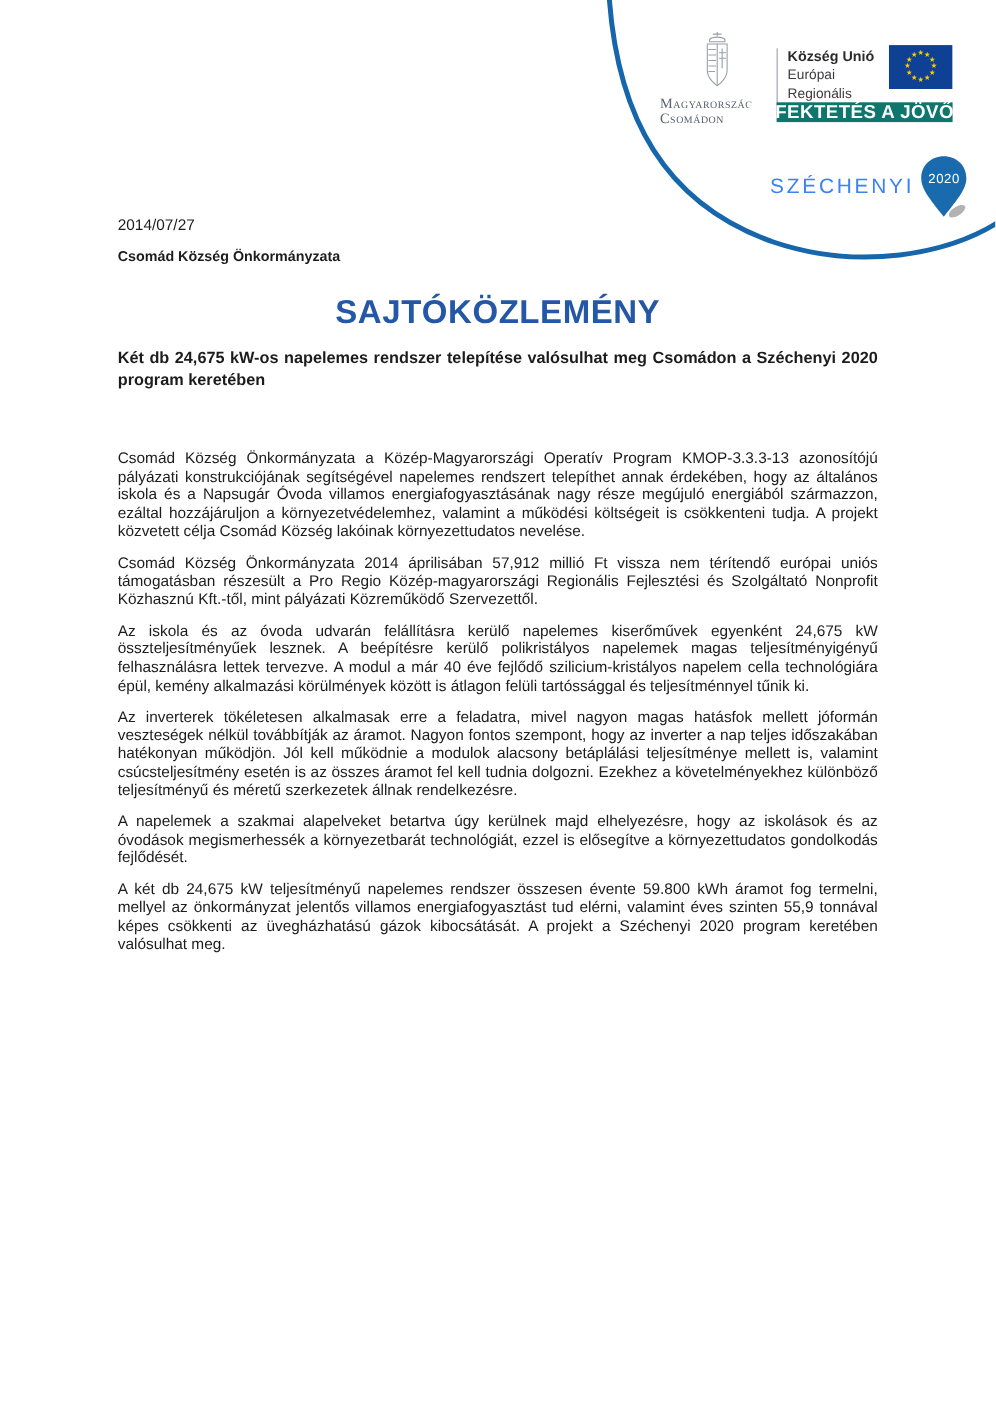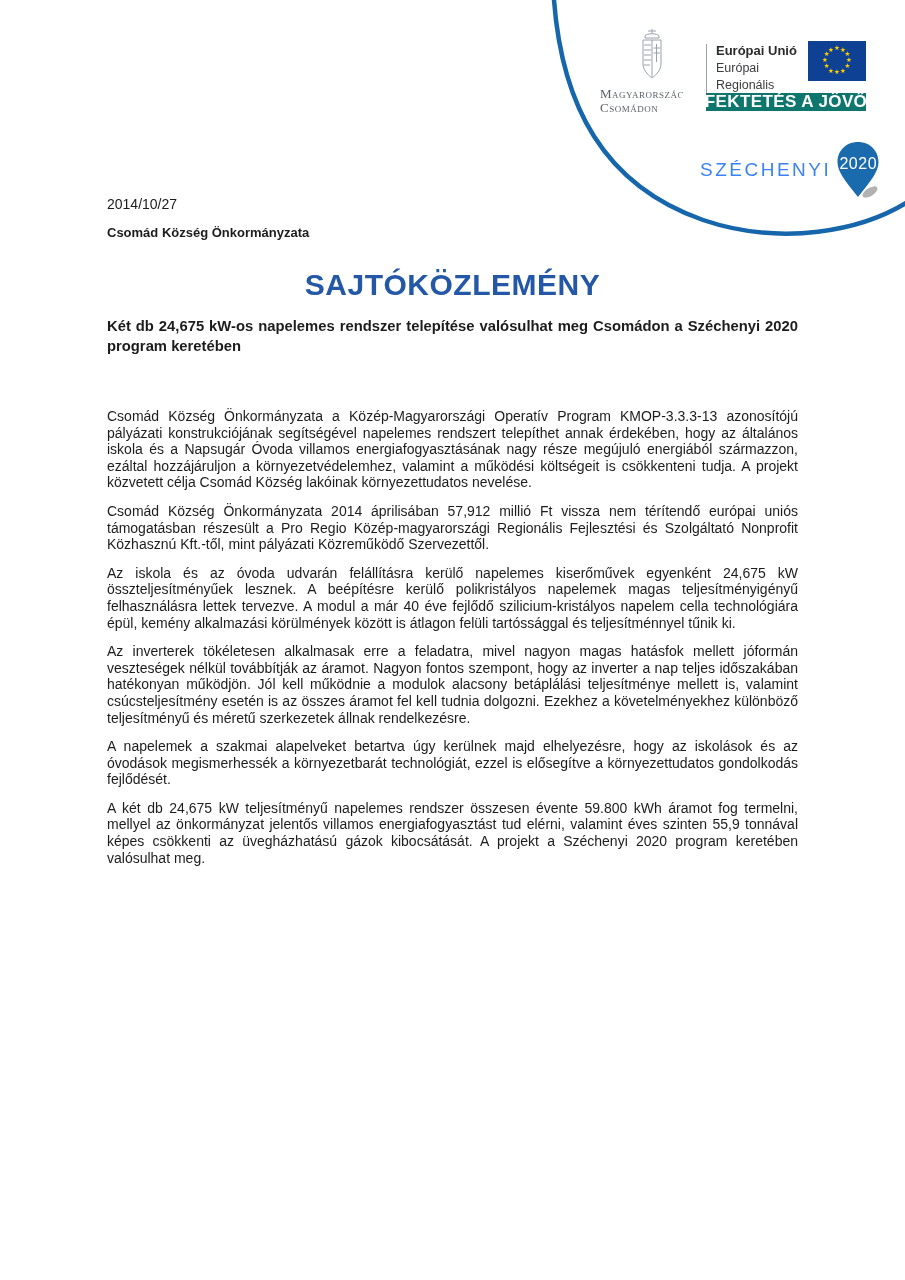--- a/index.html
+++ b/index.html
@@ -37,21 +37,21 @@
   }
   .szechenyi{position:absolute;left:700px;top:151px;display:flex;align-items:flex-start;}
   .szechenyi-name{
     font-size:19px;font-weight:normal;letter-spacing:2.5px;
     color:#3b82f6;margin-top:8px;
   }
   .pin-wrap{position:relative;width:46px;height:60px;margin-left:5px;top:-10px;}
   .pin-year{
     position:absolute;left:0;top:14px;width:44px;
     text-align:center;color:#ffffff;
-    font-size:16px;letter-spacing:0.5px;font-weight:normal;
+    font-size:12px;letter-spacing:0.5px;font-weight:normal;
   }
   
   .content{position:absolute;left:107px;top:196px;width:691px;}
   .date-line{font-size:14px;margin:0 0 13px 0;}
   .org-line{font-size:13px;font-weight:bold;margin:0 0 28px 0;}
   .doc-title{
     font-size:30px;font-weight:bold;color:#2458a6;
     letter-spacing:0.5px;margin:0 0 14px 0;text-align:center;
   }
   .doc-headline{font-size:14.8px;font-weight:bold;margin:0 0 11px 0;}
@@ -86,21 +86,21 @@
           <path d="M7 17 L14 17 M7 22 L14 22 M7 27 L14 27 M7 32 L14 32 M7 37 L13 37"></path>
           <path d="M19.5 16 L19.5 34 M16.5 20 L23 20 M16.5 25 L23 25"></path>
         </g>
       </svg>
       <div class="gov-name">Magyarország</div>
       <div class="gov-name">Csomádon</div>
     </div>
 
     <div class="eu-divider"></div>
     <div class="eu-text">
-      <div class="eu-line1">Európai Unió</div>
+      <div class="eu-line1">Község Unió</div>
       <div class="eu-line">Európai Regionális</div>
       <div class="eu-line">Fejlesztési Alap</div>
     </div>
 
     <svg class="eu-flag" width="58" height="40" viewBox="0 0 58 40" aria-hidden="true">
       <rect x="0" y="0" width="58" height="40" fill="#0e4194"></rect>
       <g fill="#ffcc00" font-size="6.5" text-anchor="middle" font-family="DejaVu Sans, sans-serif">
         <text x="29" y="9.2">★</text>
         <text x="35" y="10.8">★</text>
         <text x="39.4" y="15.2">★</text>
@@ -124,21 +124,21 @@
         <svg width="46" height="60" viewBox="0 0 46 60" aria-hidden="true">
           <ellipse cx="34" cy="51" rx="8.5" ry="4" fill="#b2b2b2" transform="rotate(-32 34 51)"></ellipse>
           <path d="M22 1 C10.2 1 1.5 9.6 1.5 21 C1.5 30.5 8.5 39 22 56 C35.5 39 42.5 30.5 42.5 21 C42.5 9.6 33.8 1 22 1 Z" fill="#1a6aae"></path>
         </svg>
         <span class="pin-year">2020</span>
       </span>
     </div>
   </div>
 
   <div class="content">
-    <p class="date-line">2014/10/27</p>
+    <p class="date-line">2014/07/27</p>
     <p class="org-line">Csomád Község Önkormányzata</p>
 
     <h1 class="doc-title">SAJTÓKÖZLEMÉNY</h1>
     <h3 class="doc-subtitle">Két db 24,675 kW-os napelemes rendszer telepítése valósulhat meg Csomádon a Széchenyi 2020 program keretében</h3>
 
     <p class="body-par">Csomád Község Önkormányzata a Közép-Magyarországi Operatív Program KMOP-3.3.3-13 azonosítójú pályázati konstrukciójának segítségével napelemes rendszert telepíthet annak érdekében, hogy az általános iskola és a Napsugár Óvoda villamos energiafogyasztásának nagy része megújuló energiából származzon, ezáltal hozzájáruljon a környezetvédelemhez, valamint a működési költségeit is csökkenteni tudja. A projekt közvetett célja Csomád Község lakóinak környezettudatos nevelése.</p>
     <p class="body-par">Csomád Község Önkormányzata 2014 áprilisában 57,912 millió Ft vissza nem térítendő európai uniós támogatásban részesült a Pro Regio Közép-magyarországi Regionális Fejlesztési és Szolgáltató Nonprofit Közhasznú Kft.-től, mint pályázati Közreműködő Szervezettől.</p>
     <p class="body-par">Az iskola és az óvoda udvarán felállításra kerülő napelemes kiserőművek egyenként 24,675 kW összteljesítményűek lesznek. A beépítésre kerülő polikristályos napelemek magas teljesítményigényű felhasználásra lettek tervezve. A modul a már 40 éve fejlődő szilicium-kristályos napelem cella technológiára épül, kemény alkalmazási körülmények között is átlagon felüli tartóssággal és teljesítménnyel tűnik ki.</p>
     <p class="body-par">Az inverterek tökéletesen alkalmasak erre a feladatra, mivel nagyon magas hatásfok mellett jóformán veszteségek nélkül továbbítják az áramot. Nagyon fontos szempont, hogy az inverter a nap teljes időszakában hatékonyan működjön. Jól kell működnie a modulok alacsony betáplálási teljesítménye mellett is, valamint csúcsteljesítmény esetén is az összes áramot fel kell tudnia dolgozni. Ezekhez a követelményekhez különböző teljesítményű és méretű szerkezetek állnak rendelkezésre.</p>
     <p class="body-par">A napelemek a szakmai alapelveket betartva úgy kerülnek majd elhelyezésre, hogy az iskolások és az óvodások megismerhessék a környezetbarát technológiát, ezzel is elősegítve a környezettudatos gondolkodás fejlődését.</p>

